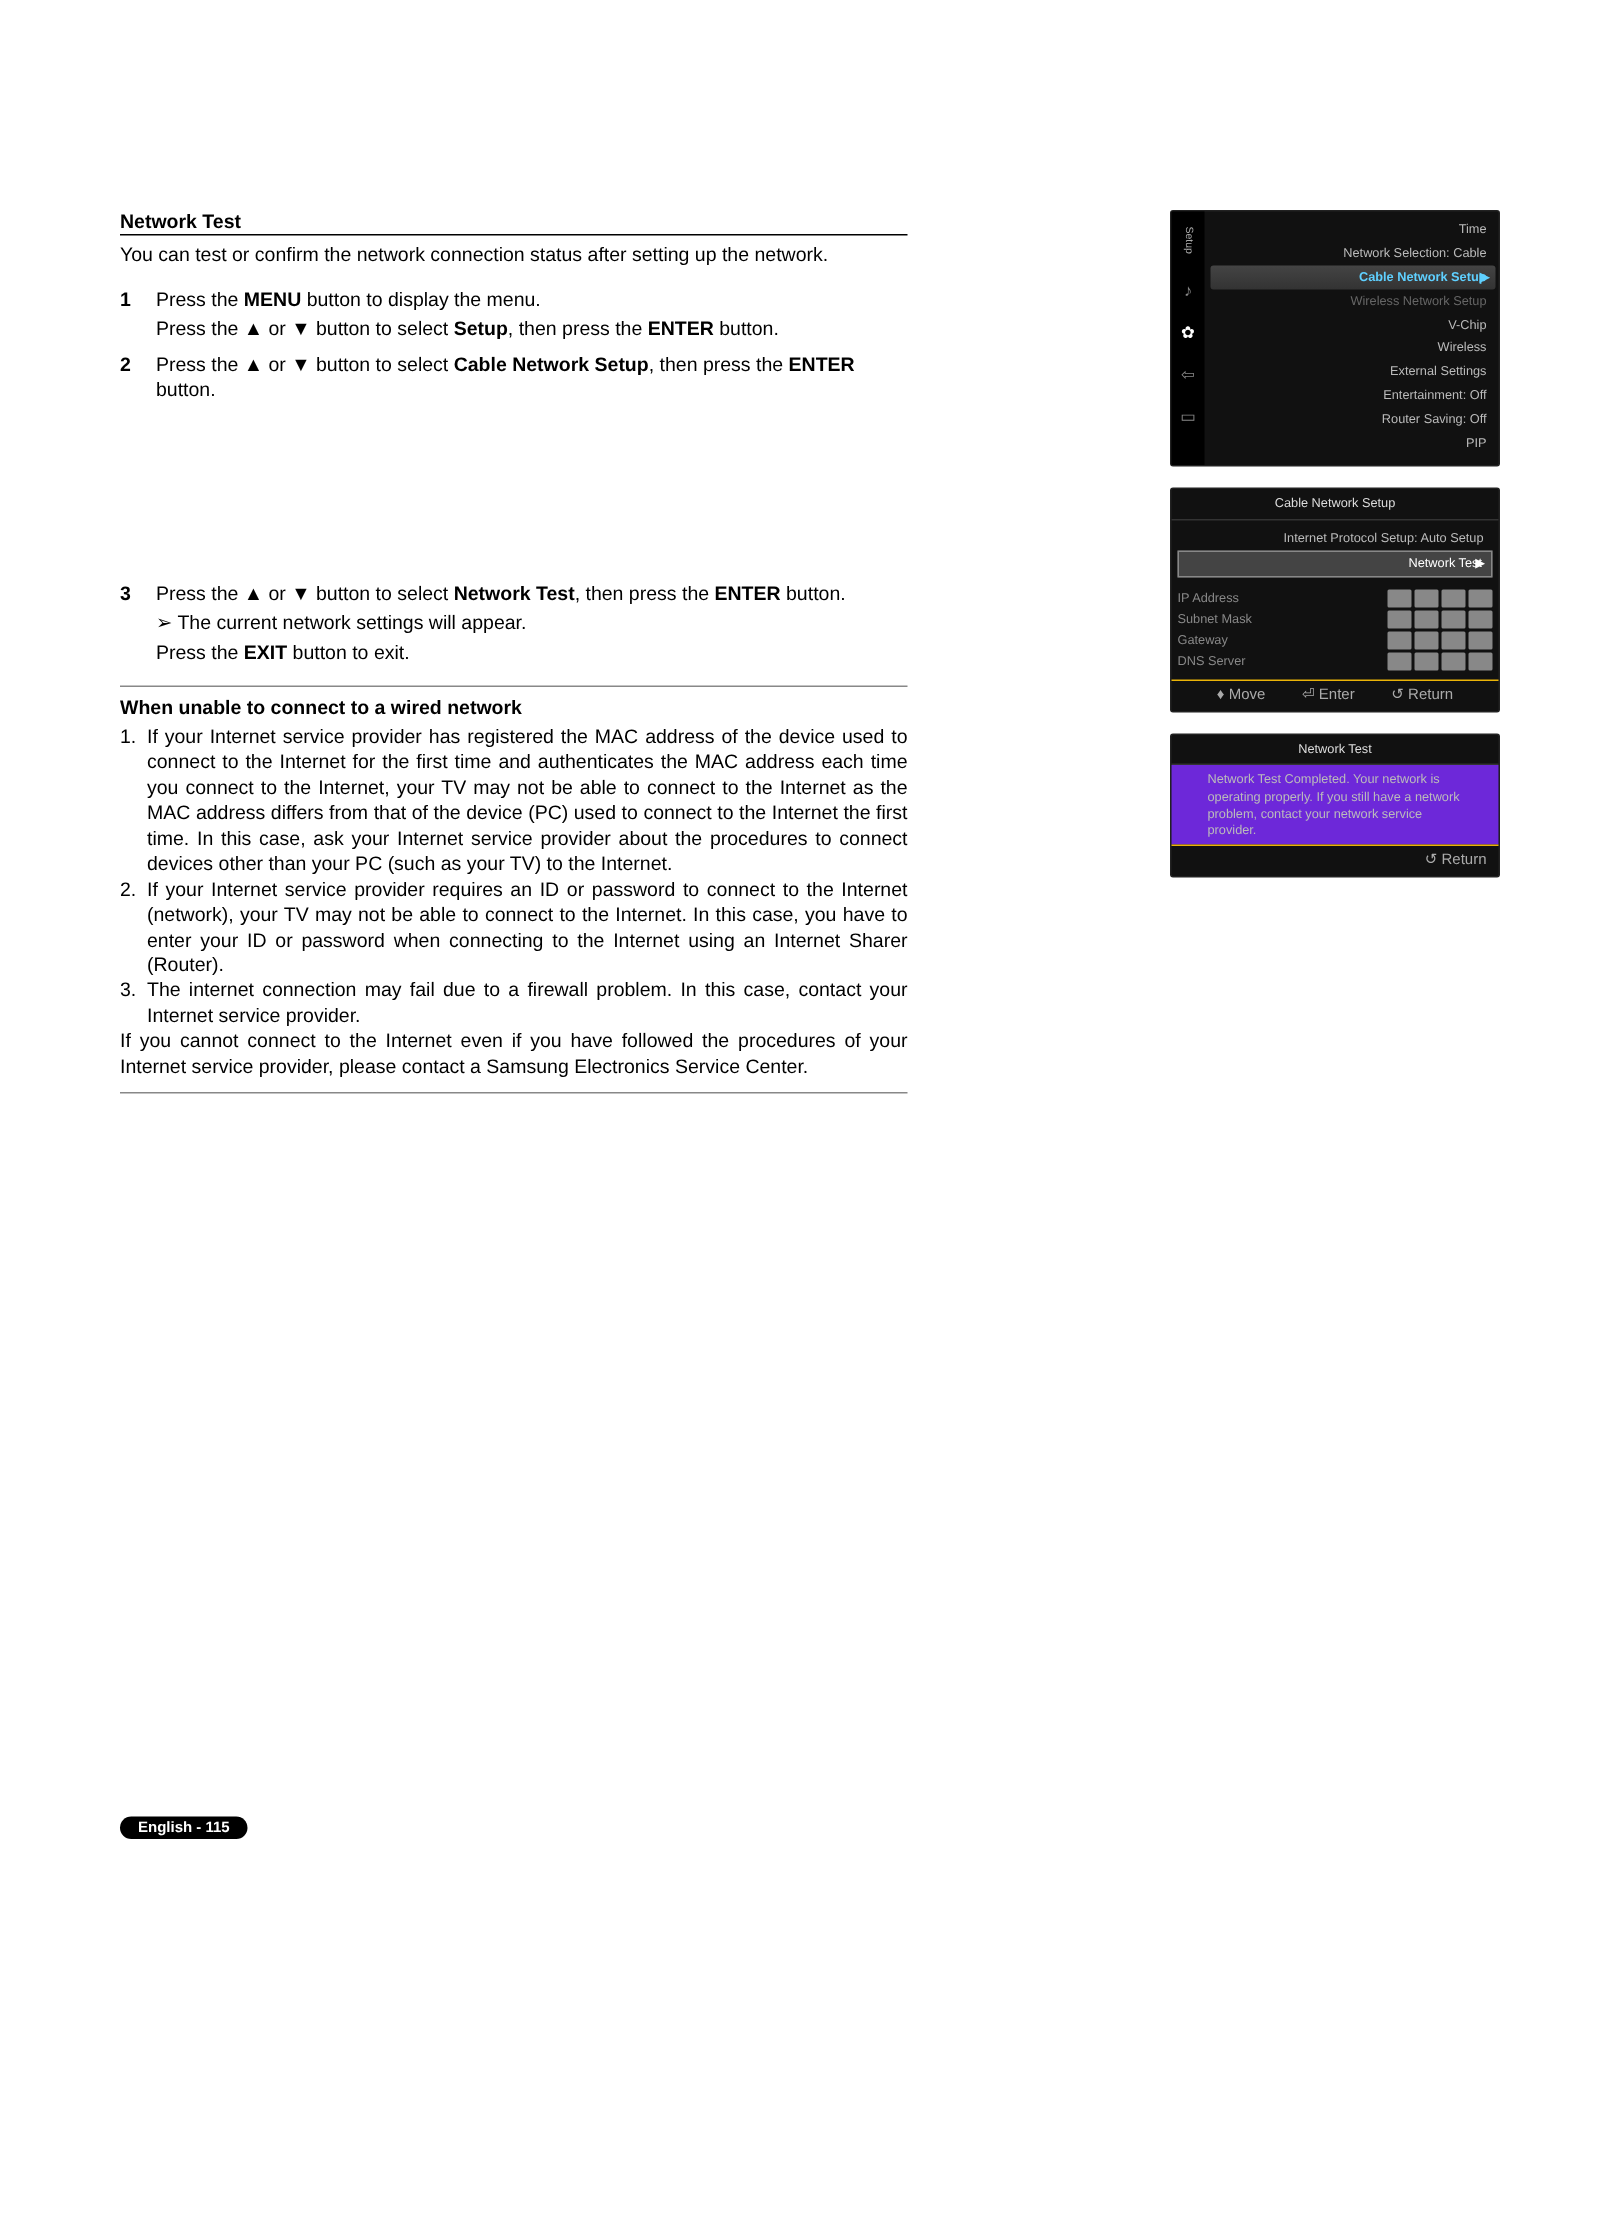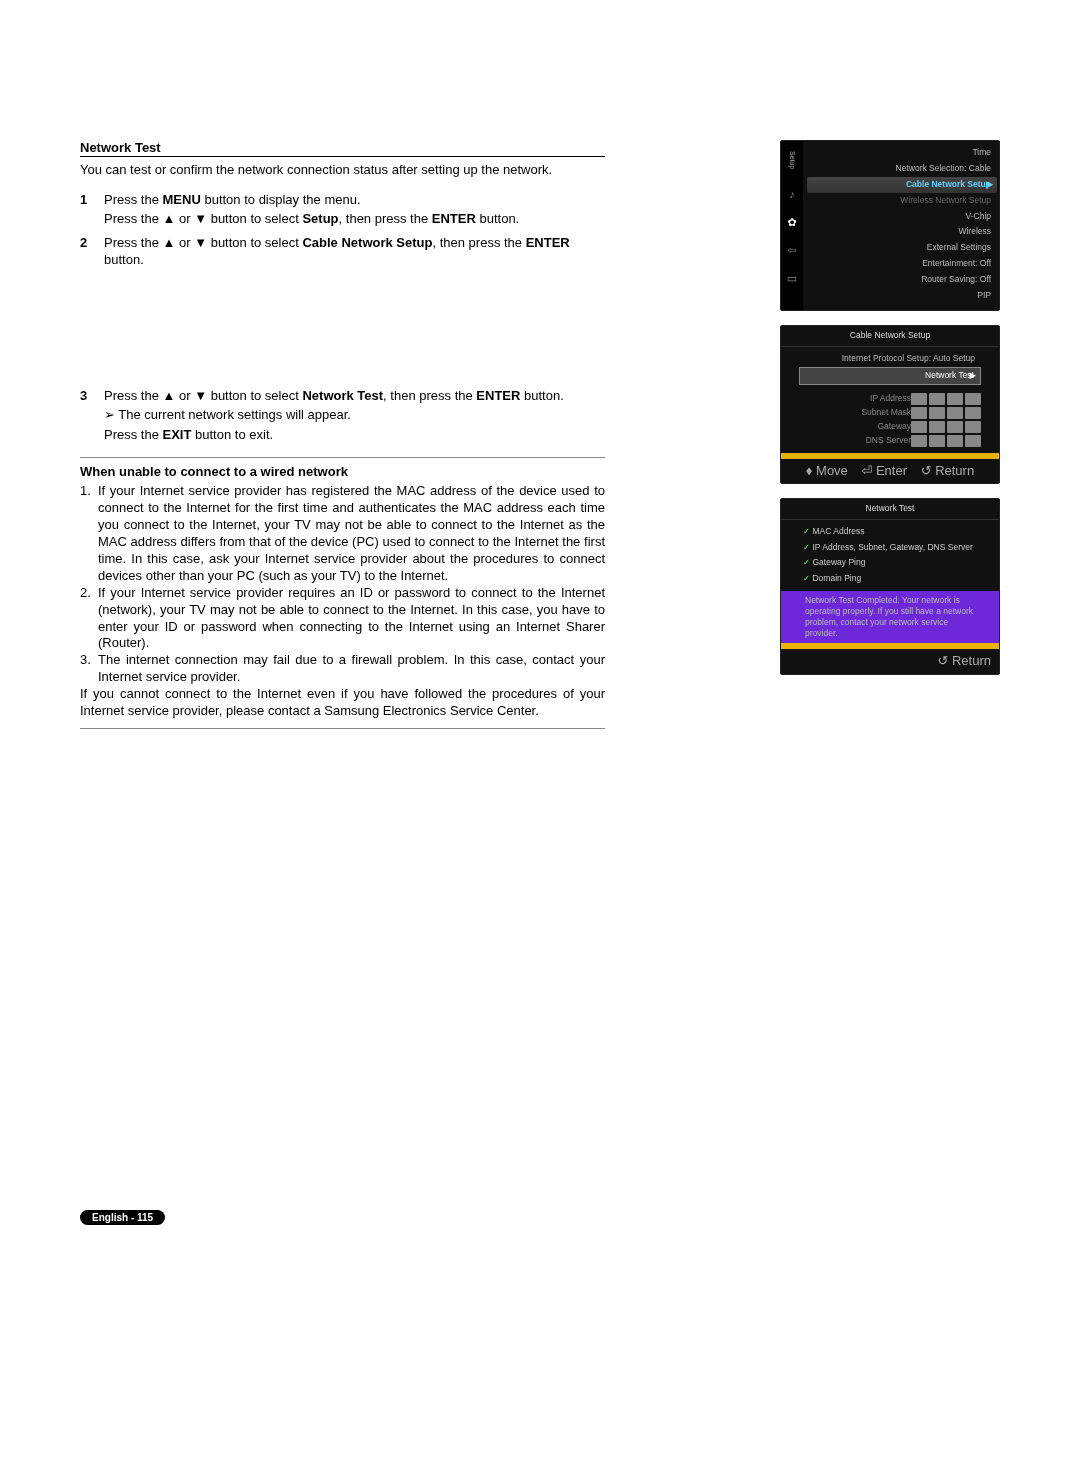--- a/index.html
+++ b/index.html
@@ -118,32 +118,32 @@
   color: #fff;
   position: relative;
 }
 .osd-row.selbox .chev { position:absolute; right:4px; }
 .panel-title {
   text-align: center;
   padding: 4px 0;
   color: #ddd;
   border-bottom: 1px solid #333;
 }
-.panel-inner { padding: 4px 18px; }
-.ip-grid { display:flex; align-items:center; margin: 2px 0; text-align: right; }
+.panel-inner { padding: 4px 4px; }
+.ip-grid { display:flex; align-items:center; margin: 2px 0; }
 .ip-label { flex:1; color:#888; }
 .ip-cells { display:flex; gap:2px; }
 .ip-cell { width:16px; height:12px; background:#888; border-radius:1px; }
 .panel-footer {
   display:flex;
   justify-content:space-around;
-  font-size:13px;
+  font-size:10px;
   padding:3px 18px;
   color:#aaa;
-  border-top:6px solid #eab308;
+  border-top:1px solid #eab308;
 }
 .panel-footer span::before { margin-right:2px; }
 .check-row { padding:2px 4px; color:#ccc; }
 .check-row::before { content:"\2713\00a0"; color:#7fe07f; }
 .test-msg { padding:4px 24px; color:#bbb; line-height:1.3; background:#6d28d9; }
 .panel-footer.right { justify-content:flex-end; padding-right:8px; }
 
 .page-footer {
   text-align:left;
   margin-top: 480px;
@@ -317,26 +317,20 @@
       </div>
       <div class="panel-footer">
         <span>♦ <span>Move</span></span>
         <span>⏎ <span>Enter</span></span>
         <span>↺ <span>Return</span></span>
       </div>
     </div>
 
     <div class="osd-panel">
       <div class="panel-title">Network Test</div>
-      <div class="panel-inner" id="check-rows">
-          <div class="check-row">MAC Address</div>
-          <div class="check-row">IP Address, Subnet, Gateway, DNS Server</div>
-          <div class="check-row">Gateway Ping</div>
-          <div class="check-row">Domain Ping</div>
-        </div>
       <div class="test-msg" id="test-msg">Network Test Completed.
 Your network is operating properly. If you still have a network problem, contact your network service provider.</div>
       <div class="panel-footer right">
         <span>↺ <span>Return</span></span>
       </div>
     </div>
   </div>
 
   <div class="clear"></div>
 

